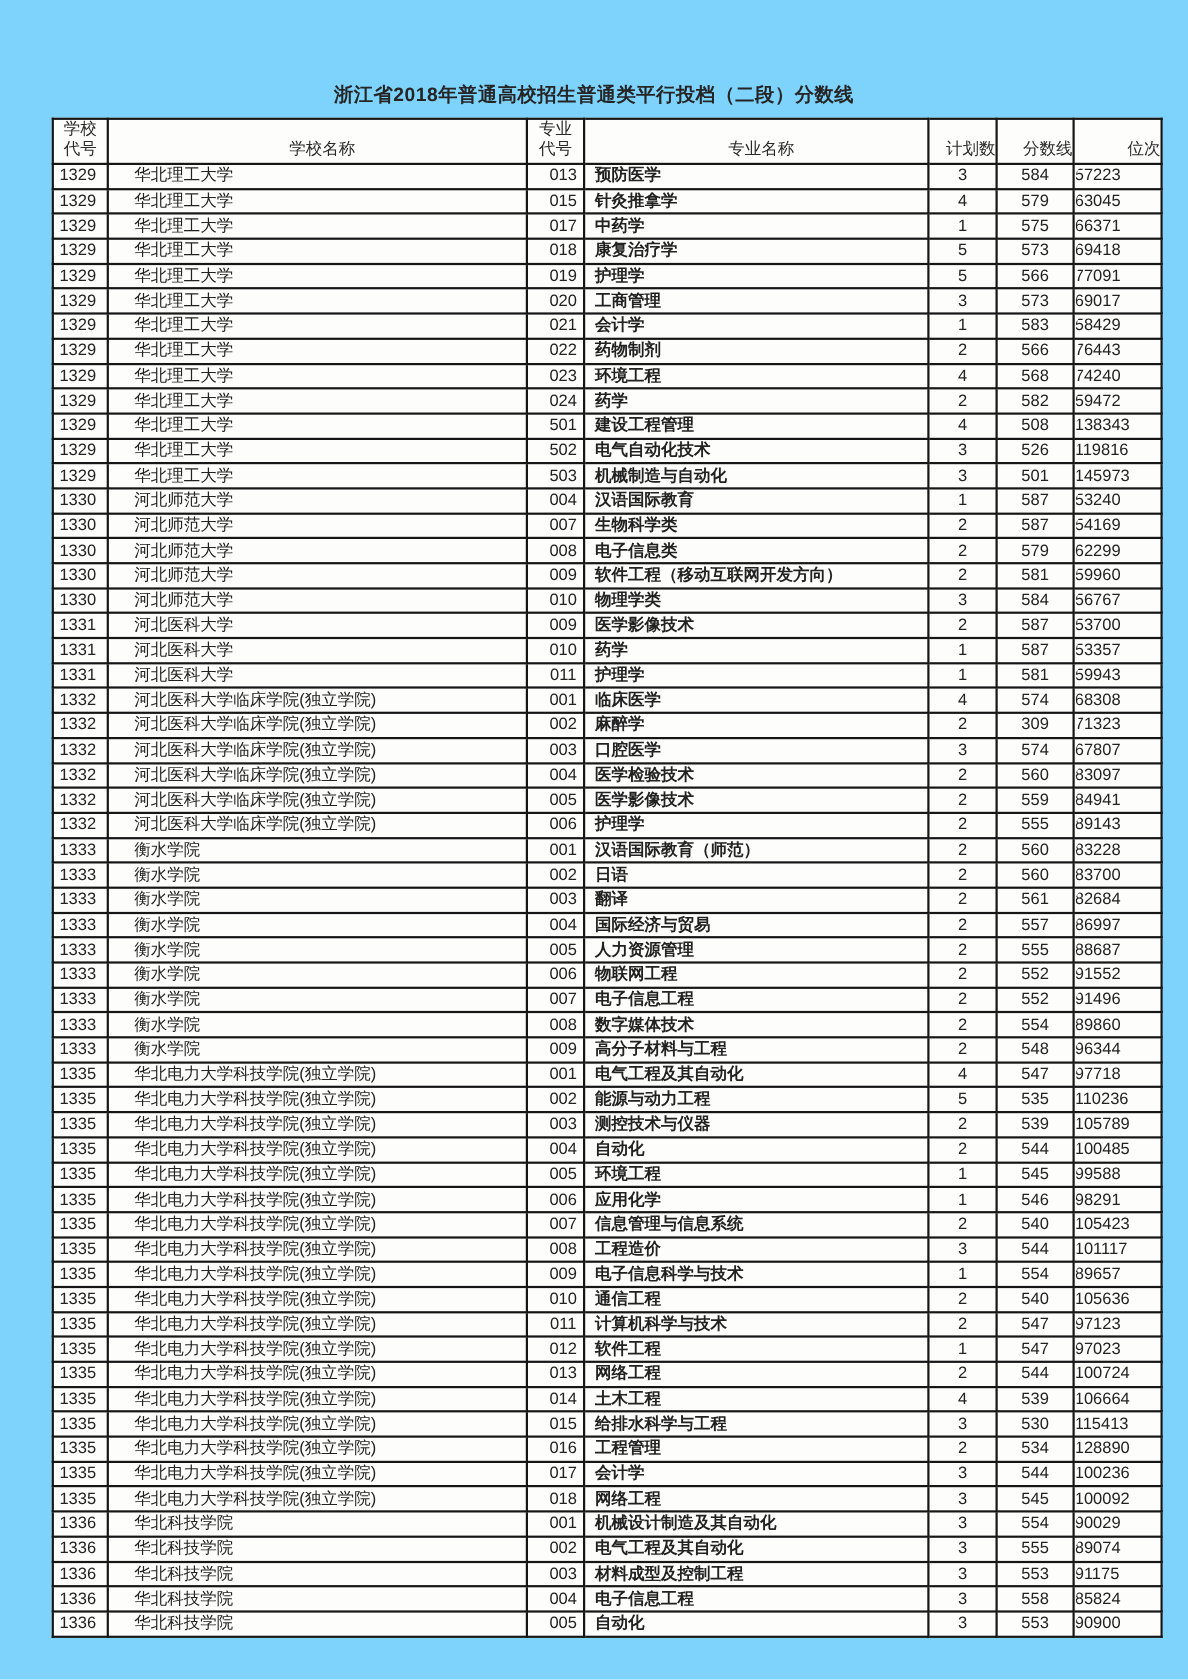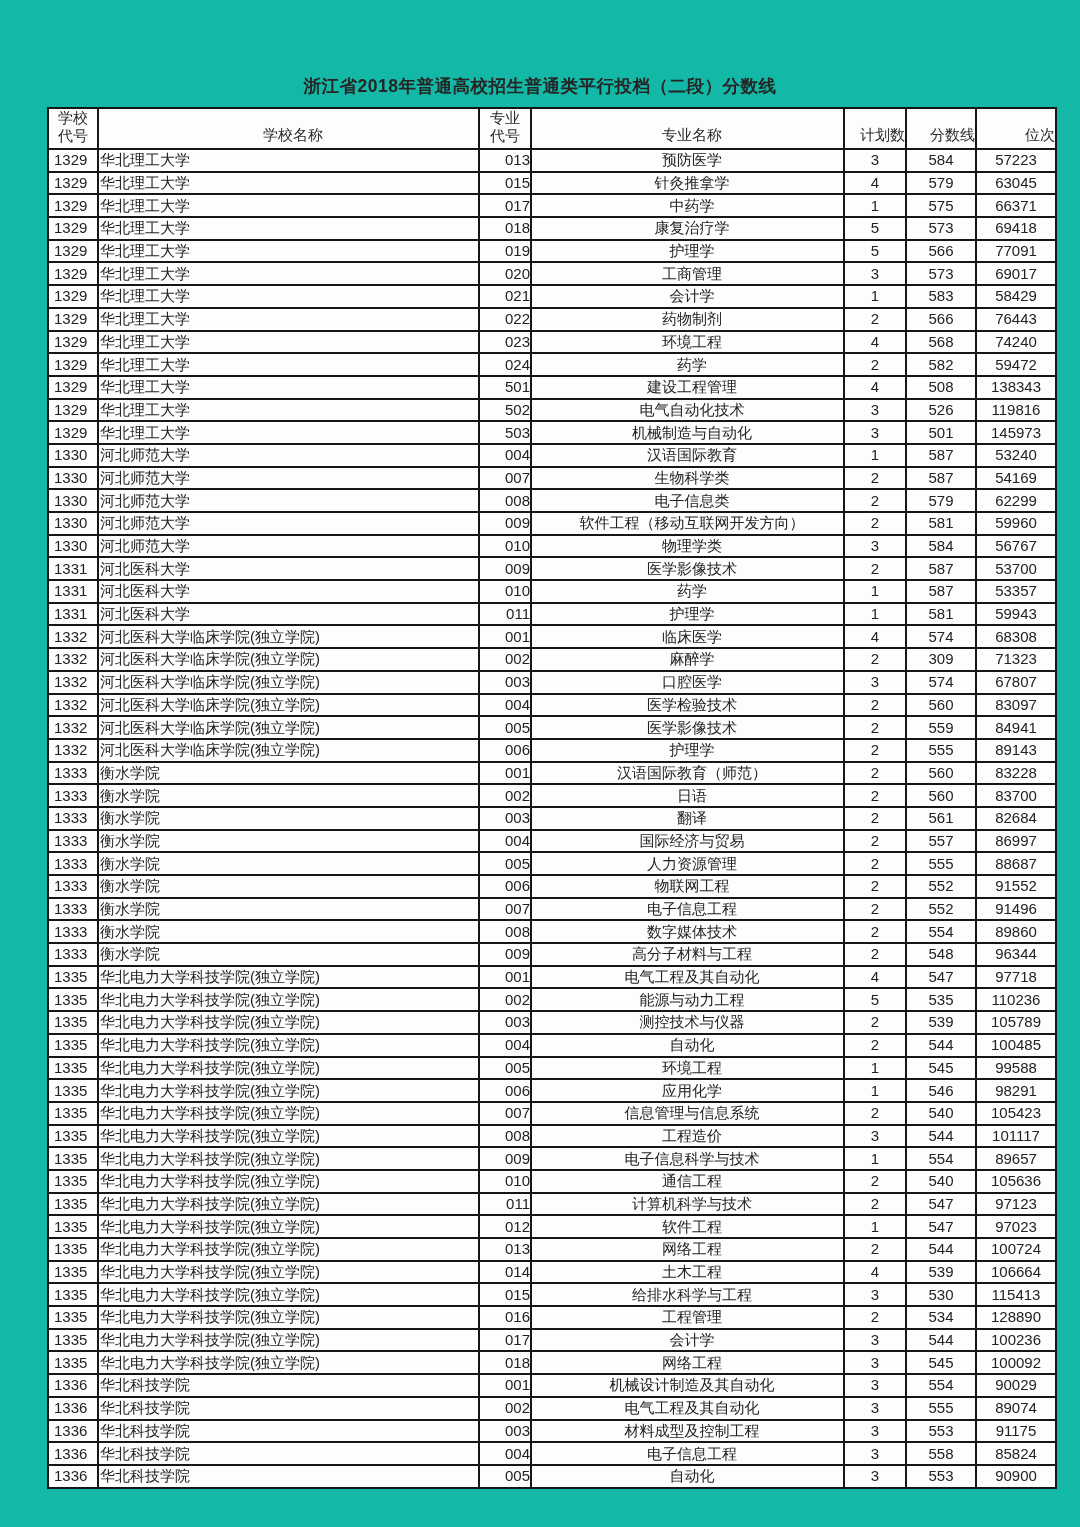--- a/index.html
+++ b/index.html
@@ -6,21 +6,21 @@
   html, body {
     width: 1080px;
     background: #fbfbfa;
     font-family: "Liberation Sans", "DejaVu Sans", sans-serif;
     color: #1b1b1b;
   }
   .page {
     position: relative;
     width: 1080px;
     height: 1527px;
-    background: #14b8a6;
+    background: #7dd3fc;
     overflow: hidden;
   }
   .page-title {
     position: absolute;
     top: 74px;
     left: 0;
     width: 100%;
     text-align: center;
     font-size: 17.5px;
     font-weight: 600;
@@ -69,26 +69,26 @@
   th.center-label { text-align: right; }
 
   .score-table tbody td {
     height: 22.7px;
     font-size: 15px;
     line-height: 20px;
     vertical-align: middle;
     color: #222;
   }
   td.cell-school-code { padding-left: 5px; text-align: left; font-size: 15.5px; border-radius: 10px; }
-  td.cell-school-name { padding-left: 1px; text-align: left; }
-  td.cell-major-code  { padding-left: 14px; text-align: right; font-size: 15.5px; }
-  td.cell-major-name  { padding-left: 9px; text-align: center; }
+  td.cell-school-name { padding-left: 23px; text-align: left; }
+  td.cell-major-code  { padding-left: 14px; text-align: center; font-size: 15.5px; }
+  td.cell-major-name  { padding-left: 9px; text-align: left; font-weight: bold; }
   td.cell-plan        { text-align: center; font-size: 15.5px; }
   td.cell-score       { text-align: center; font-size: 15.5px; }
-  td.cell-rank        { text-align: center; font-size: 15.5px; }
+  td.cell-rank        { text-align: left; font-size: 15.5px; border-radius: 11px; }
 </style>
 </head>
 <body>
 
 <div class="page">
 
   <div class="page-title">浙江省2018年普通高校招生普通类平行投档（二段）分数线</div>
 
   <table class="score-table">
     <colgroup>

